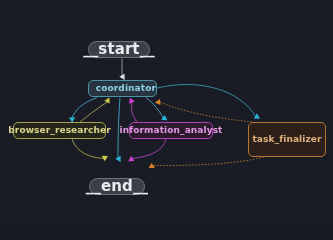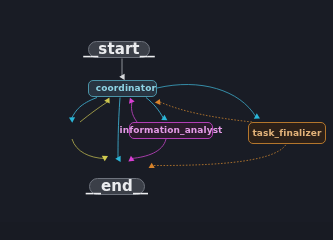--- a/index.html
+++ b/index.html
@@ -112,26 +112,29 @@
   </svg>
 
   <div class="node node-terminal" style="left:88px; top:41px; width:62px; height:17px;">
     <span class="node-label">__start__</span>
   </div>
 
   <div class="node node-box" style="left:88px; top:80px; width:69px; height:17px; background:#283441; border-color:#4b94a8;justify-content:flex-end;">
     <span class="node-label" style="color:#8fd3e4;">coordinator</span>
   </div>
 
+  <div class="node node-box" style="left:13px; top:122px; width:93px; height:17px; background:#262618; border-color:#a5a04a;">
+    <span class="node-label" style="color:#d9d58d;">browser_researcher</span>
+  </div>
 
   <div class="node node-box" style="left:129px; top:122px; width:84px; height:17px; background:#2b1a2c; border-color:#b23fb6;">
     <span class="node-label" style="color:#e39ae6;">information_analyst</span>
   </div>
 
-  <div class="node node-box" style="left:248px; top:122px; width:78px; height:22px; background:#2c2018; border-color:#b4762c;">
+  <div class="node node-box" style="left:248px; top:122px; width:78px; height:35px; background:#2c2018; border-color:#b4762c;">
     <span class="node-label" style="color:#e2b279;">task_finalizer</span>
   </div>
 
   <div class="node node-terminal" style="left:89px; top:178px; width:56px; height:17px;">
     <span class="node-label">__end__</span>
   </div>
 
 </div>
 
 </body></html>

